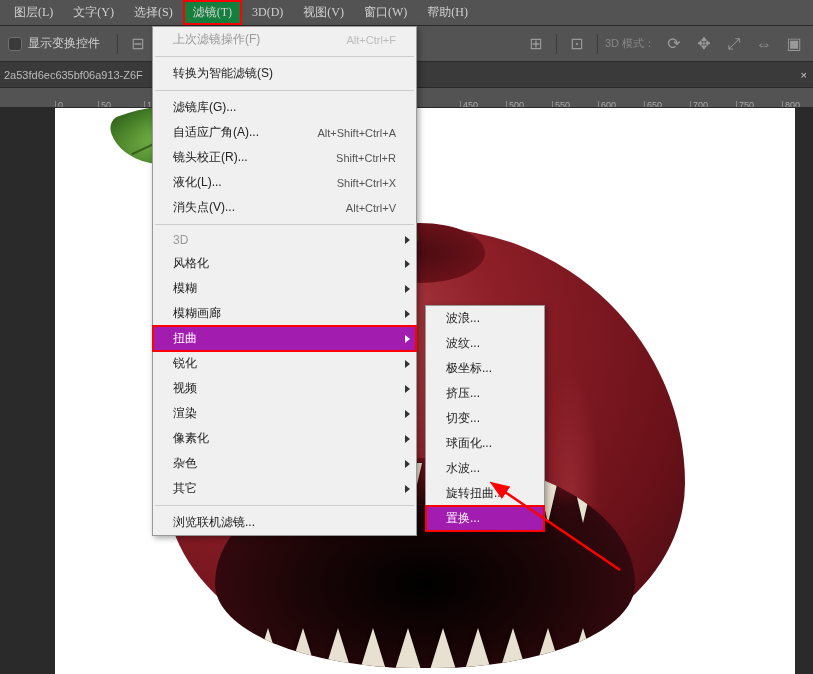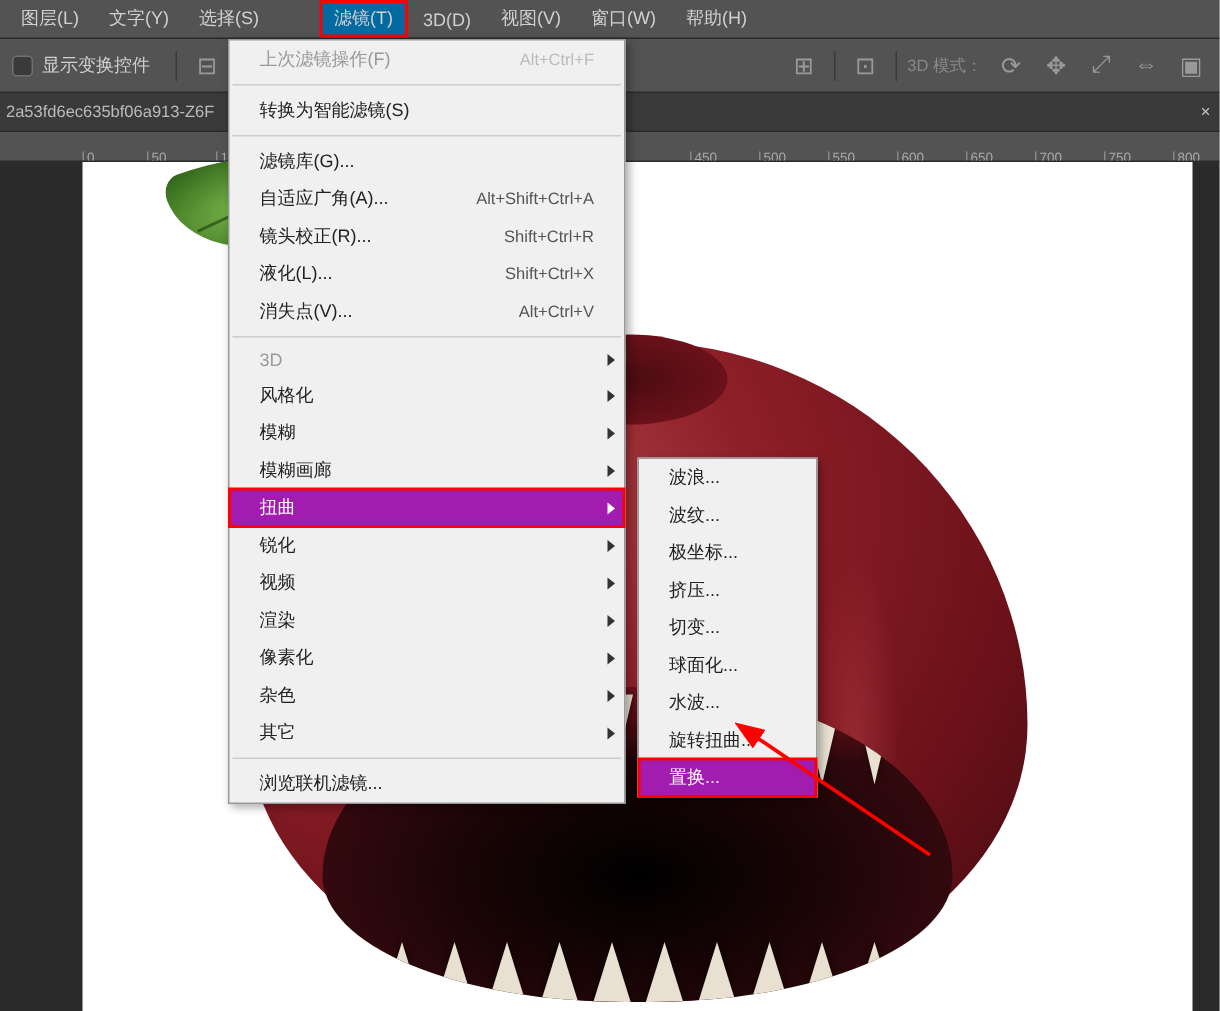--- a/index.html
+++ b/index.html
@@ -20,26 +20,26 @@
     align-items: center;
     padding-left: 4px;
     border-bottom: 1px solid #2a2a2a;
     position: relative;
     z-index: 10;
   }
   .menubar-item {
     padding: 4px 10px;
     color: #d0d0d0;
     cursor: pointer;
+    font-family: Liberation Serif, serif;
   }
   .menubar-item.active {
-    background: #0369a1;
+    background: #15803d;
     border: 2px solid #ff0000;
     padding: 2px 8px;
-    margin-left: 30px;
   }
   .toolbar {
     background: #535353;
     height: 36px;
     display: flex;
     align-items: center;
     padding-left: 8px;
     border-bottom: 1px solid #2a2a2a;
     gap: 4px;
   }

